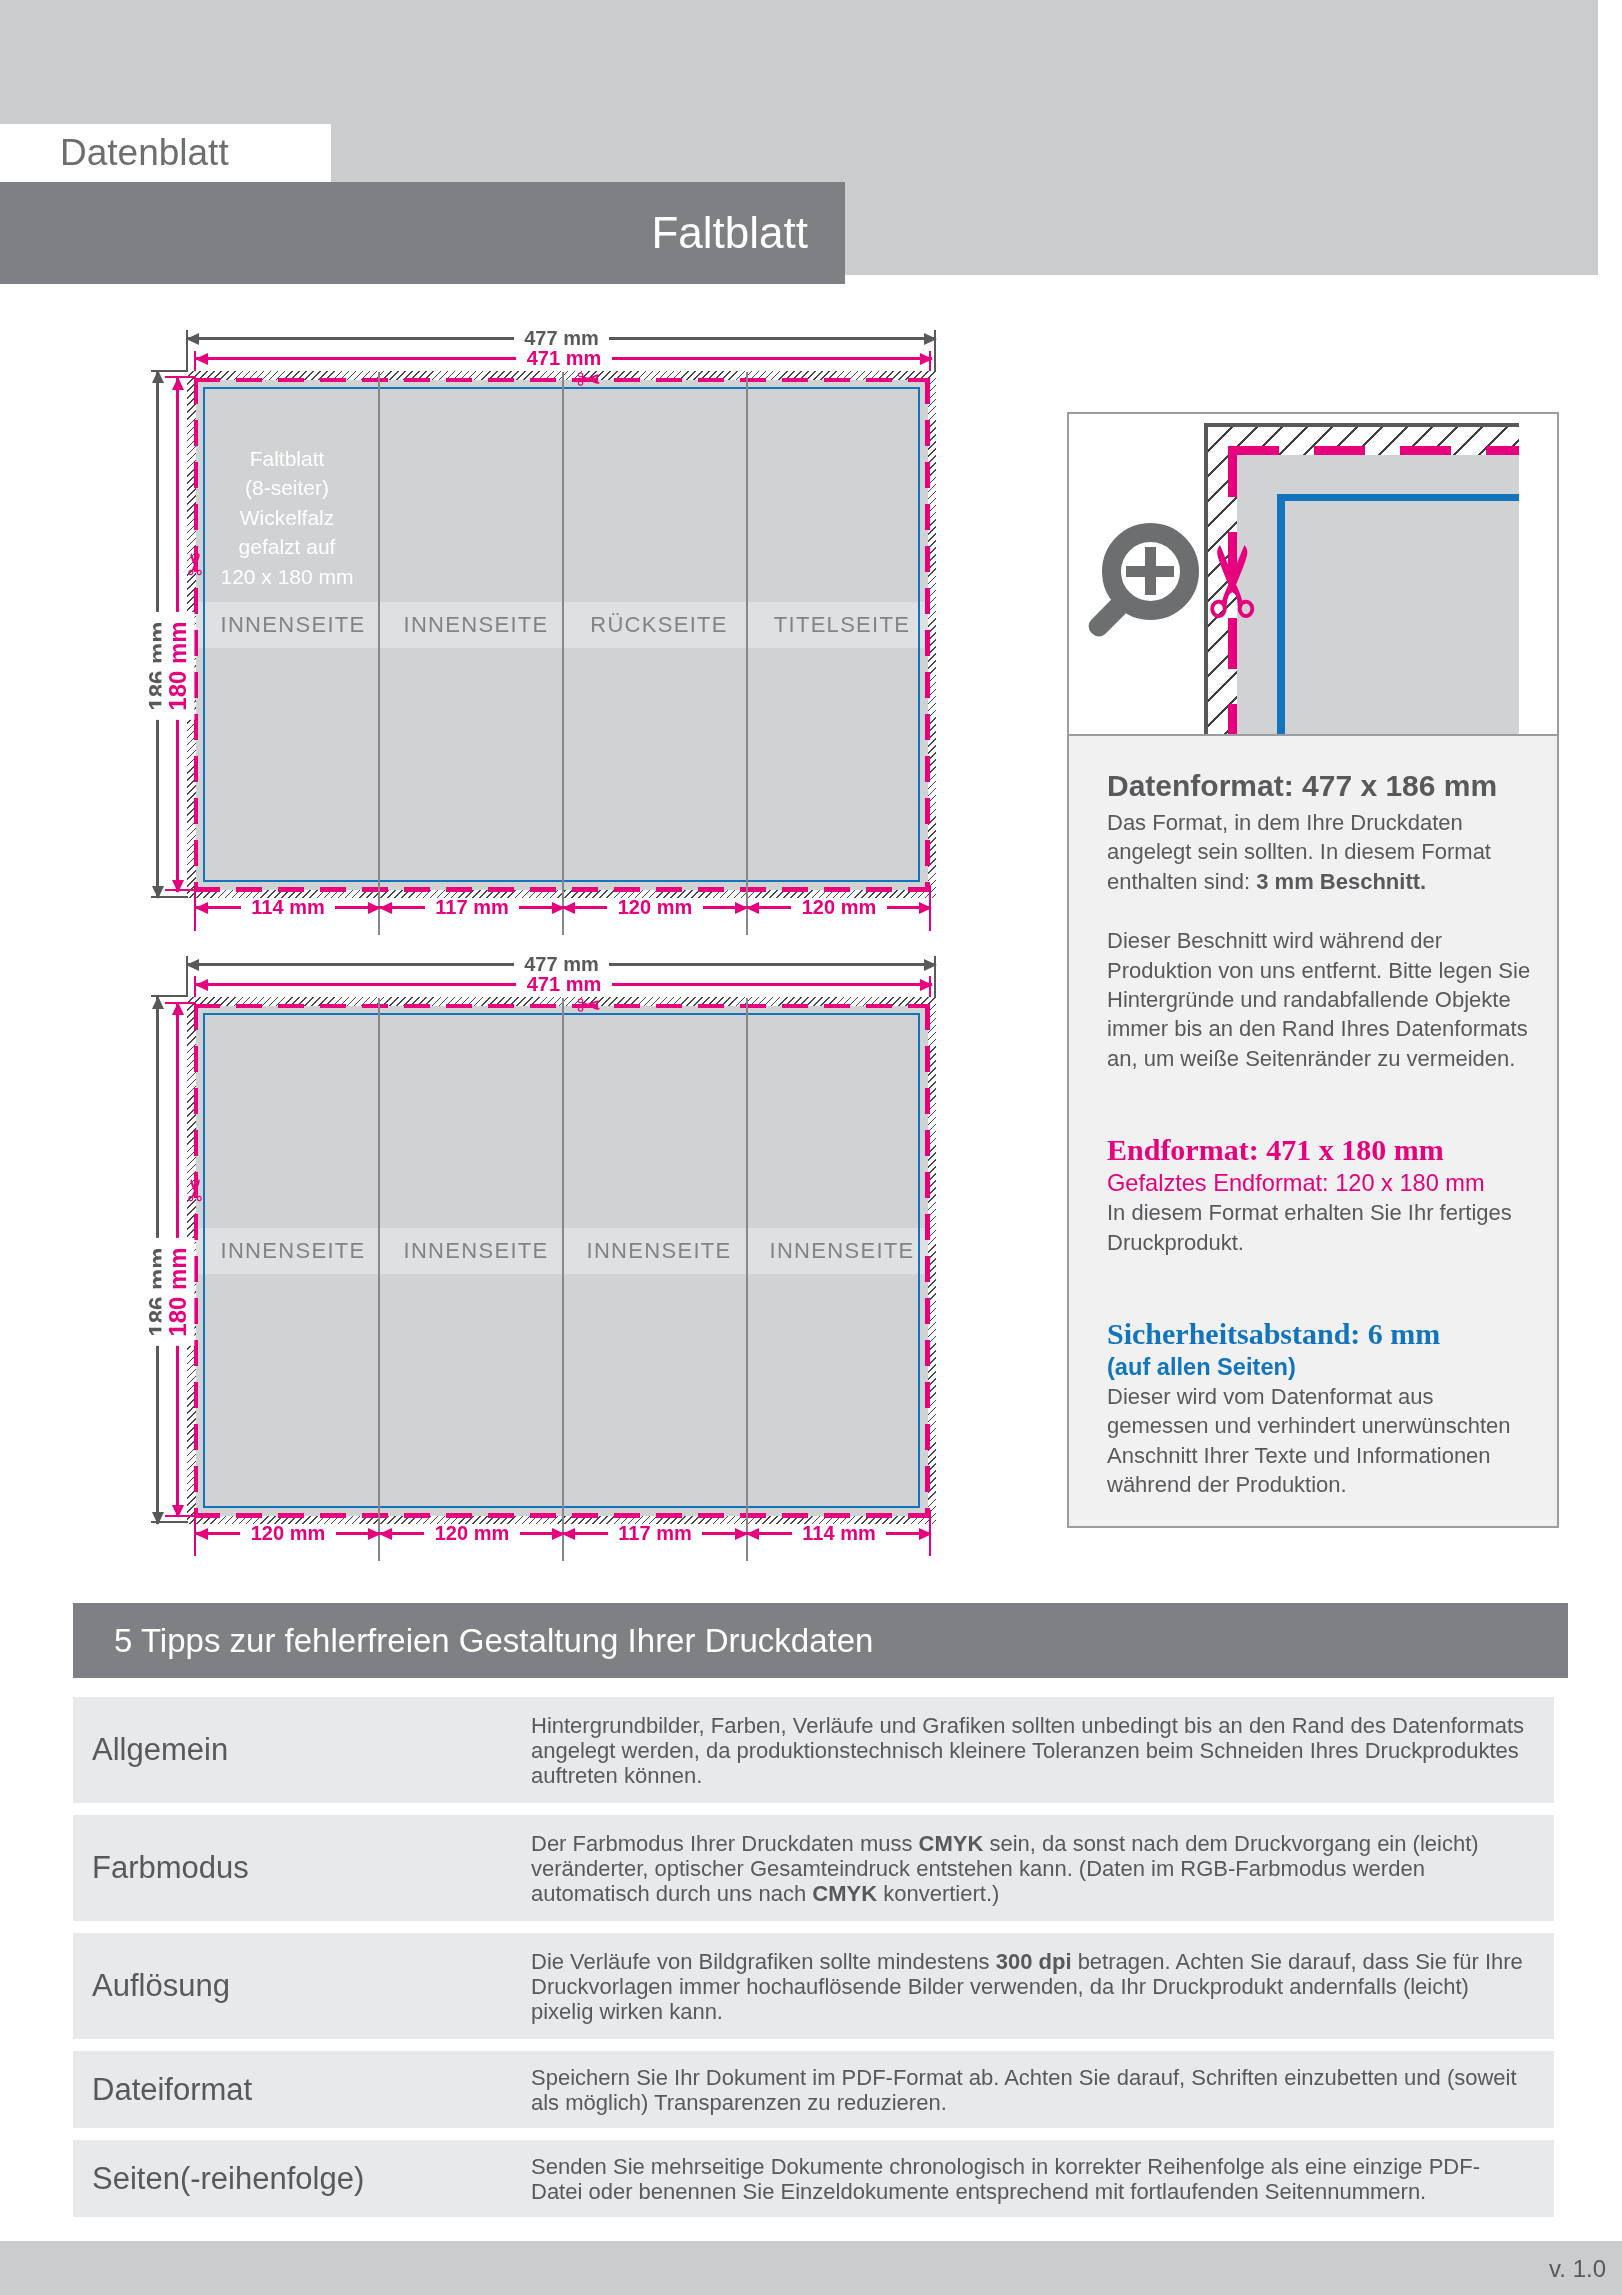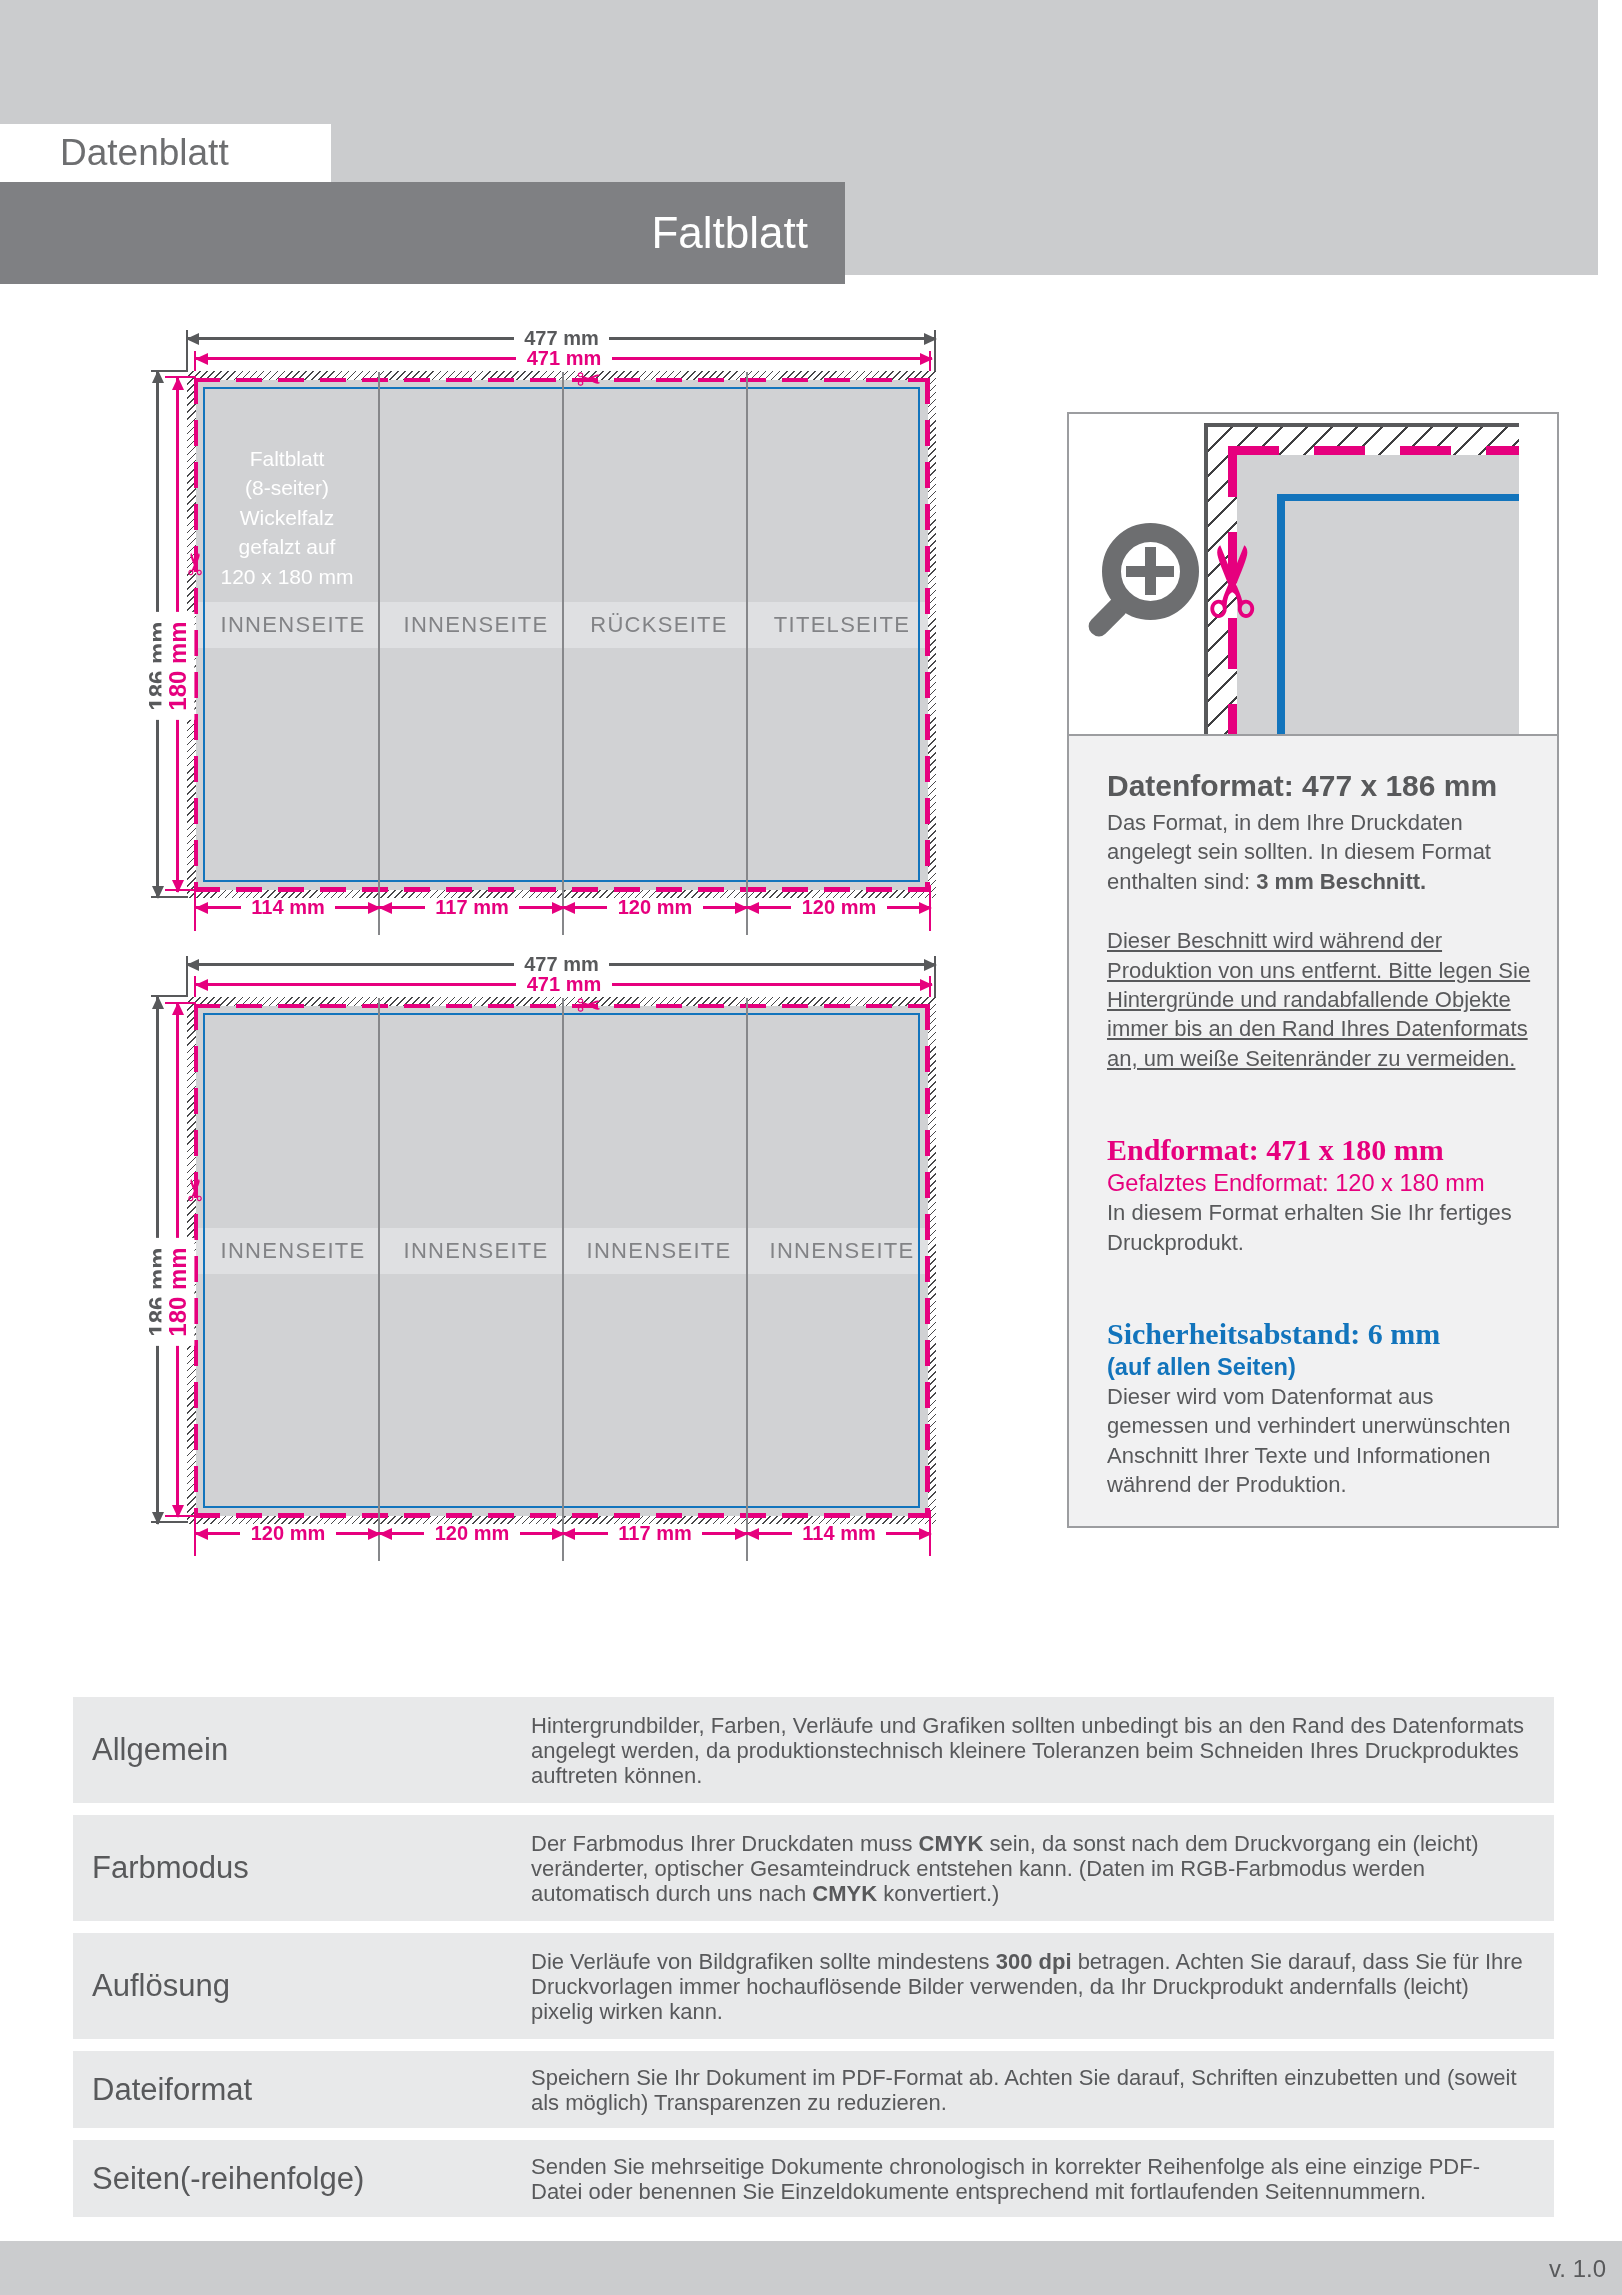--- a/index.html
+++ b/index.html
@@ -78,21 +78,21 @@
   .cd-scis { position:absolute; left:26px; top:154px; color:#e6007e; font-size:98px; line-height:1;
      transform:translate(-50%,-50%) rotate(-90deg); }
 
   .info-box { position:absolute; left:1067px; top:734px; width:492px; height:794px;
      background:#f1f1f2; border:2px solid #9c9da0; padding:31px 26px 0 38px; }
   .ib-h { font-size:30px; font-weight:bold; line-height:37px; }
   .ib-h.dark { color:#58595b; } .ib-h.pink { color:#e6007e; } .ib-h.blue { color:#1274bc; }
   .ib-sub { font-size:23.6px; line-height:30px; }
   .ib-sub.pink { color:#e6007e; } .ib-sub.blue { color:#1274bc; font-weight:bold; }
   .ib-p { font-size:22px; line-height:29.4px; color:#58595b; }
-  .mt1 { margin-top:3.9px; } .mt2 { margin-top:30px;text-decoration:underline; } .mt3 { margin-top:58px;font-family:Liberation Serif, serif; }
+  .mt1 { margin-top:3.9px; } .mt2 { margin-top:30px; } .mt3 { margin-top:58px;font-family:Liberation Serif, serif; }
   .b { font-weight:bold; }
 
   
   .tips-bar { position:absolute; left:73px; top:1603px; width:1495px; height:75px; background:#7f8083;
      display:flex; align-items:center; }
   .tips-bar span { color:#ffffff; font-size:33px; padding-left:41px; }
   .tip-row { position:absolute; left:73px; width:1481px; background:#e8e9ea; display:flex; align-items:center; }
   .tip-label { width:458px; padding-left:19px; font-size:31px; color:#58595b; flex-shrink:0; }
   .tip-text  { flex:1; padding-right:26px; font-size:22px; line-height:25px; color:#58595b; }
 
@@ -279,20 +279,23 @@
 
     <div class="ib-h pink mt3">Endformat: 471 x 180 mm</div>
     <div class="ib-sub pink">Gefalztes Endformat: 120 x 180 mm</div>
     <div class="ib-p">In diesem Format erhalten Sie Ihr fertiges Druckprodukt.</div>
 
     <div class="ib-h blue mt3">Sicherheitsabstand: 6 mm</div>
     <div class="ib-sub blue">(auf allen Seiten)</div>
     <div class="ib-p">Dieser wird vom Datenformat aus gemessen und verhindert unerwünschten Anschnitt Ihrer Texte und Informationen während der Produktion.</div>
   </div>
 
+  <div class="tips-bar">
+    <span>5 Tipps zur fehlerfreien Gestaltung Ihrer Druckdaten</span>
+  </div>
 
   <div class="tip-row" style="top:1697px; height:106px;">
     <div class="tip-label">Allgemein</div>
     <div class="tip-text"><span>Hintergrundbilder, Farben, Verläufe und Grafiken sollten unbedingt bis an den Rand des Datenformats angelegt werden, da produktionstechnisch kleinere Toleranzen beim Schneiden Ihres Druckproduktes auftreten können.</span><span class="b"></span><span></span><span class="b"></span><span></span></div>
   </div>
   <div class="tip-row" style="top:1815px; height:106px;">
     <div class="tip-label">Farbmodus</div>
     <div class="tip-text"><span>Der Farbmodus Ihrer Druckdaten muss </span><span class="b">CMYK</span><span> sein, da sonst nach dem Druckvorgang ein (leicht) veränderter, optischer Gesamteindruck entstehen kann. (Daten im RGB-Farbmodus werden automatisch durch uns nach </span><span class="b">CMYK</span><span> konvertiert.)</span></div>
   </div>
   <div class="tip-row" style="top:1933px; height:106px;">

